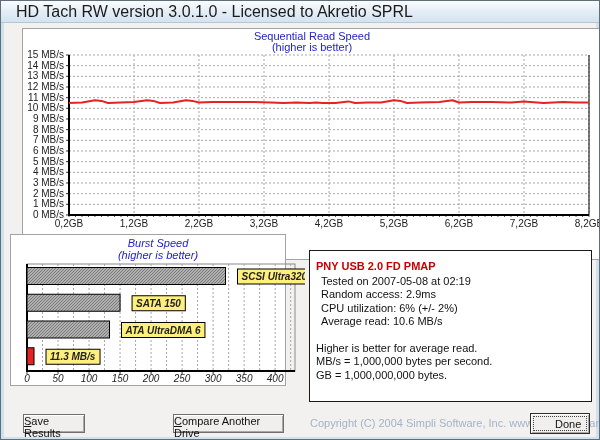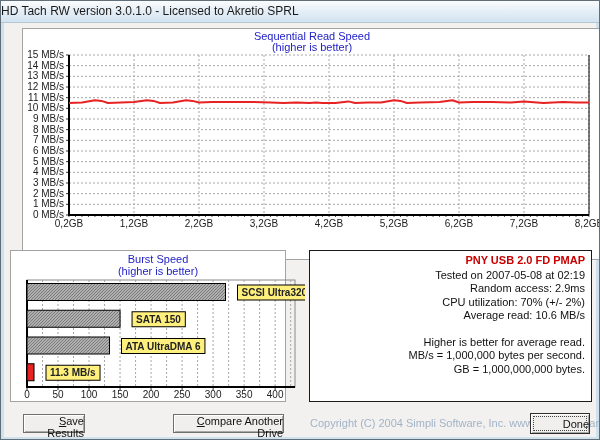--- a/index.html
+++ b/index.html
@@ -2,50 +2,50 @@
 <html><head>
 <meta charset="utf-8">
 <style>
   html,body{margin:0;padding:0;background:#888;}
   .window{
     position:relative;width:600px;height:440px;box-sizing:border-box;
     border:1px solid #5F6E78;background:#CFE1ED;
     font-family:"Liberation Sans",sans-serif;overflow:hidden;
   }
   .titlebar{
-    height:21px;line-height:21px;padding-left:0;
+    height:21px;line-height:21px;padding-left:15px;
     background:linear-gradient(#FBFDFE,#E6EFF7 45%,#D3E3F0);
     border-bottom:1px solid #B6C7D4;
-    font-size:12px;color:#1b1b1b;white-space:nowrap;
+    font-size:16px;color:#1b1b1b;white-space:nowrap;
   }
   .client{
     position:relative;margin:0 3px 3px 3px;height:414px;
     background:#F2F1EF;
   }
   .panel{
     position:absolute;background:#FFFFFF;
     border:1px solid #A3A3A3;box-sizing:border-box;
   }
   .seq-panel{left:6px;top:5px;width:582px;height:232px;margin-left:12px;}
-  .burst-panel{left:6px;top:227px;width:276px;height:152px;}
+  .burst-panel{left:6px;top:211px;width:276px;height:152px;font-style:italic;}
   .info-panel{
     position:absolute;left:305px;top:227px;width:283px;height:152px;
     box-sizing:border-box;background:#FFFFFF;border:1px solid #1a1a1a;
-    padding:3px 6px;font-size:11px;line-height:13.5px;color:#111;text-align:right;
+    padding:9px 6px;font-size:11px;line-height:13.5px;color:#111;
   }
   .info-title{color:#C80000;font-weight:bold;margin-bottom:1px;}
   .info-line{padding-left:5px;}
   .info-gap{height:13px;}
   svg{display:block;}
   .btn{
     position:absolute;top:391px;height:19px;box-sizing:border-box;
     background:#F0EFED;border:1px solid #6F6F6F;
     box-shadow:inset 1px 1px 0 #FFFFFF,inset -1px -1px 0 #A9A9A9;
     font-family:"Liberation Sans",sans-serif;font-size:11px;color:#111;
-    padding:0;text-align:right;cursor:default;
+    padding:0;text-align:left;cursor:default;
   }
   .btn-save{left:19px;width:62px;}
   .btn-upload{left:89px;width:68px;}
   .btn-compare{left:169px;width:111px;}
   .btn-done{
     left:526px;width:60px;height:21px;top:390px;
     border:1px solid #2e2e2e;
     outline:1px dotted #444;outline-offset:-4px;padding-left:24px;
   }
   .copyright{
@@ -286,21 +286,21 @@
           <rect x="16" y="112.75" width="7.010185185185185" height="17" fill="#E62222" stroke="#000"></rect>
           <rect x="35.01018524169922" y="114.25" width="54.01953125" height="15" fill="#FFF07D" stroke="#000"></rect>
           <text font-family="&quot;Liberation Sans&quot;,sans-serif" font-size="10px" fill="#222" x="39.010185185185186" y="125.25" font-weight="bold">11.3 MB/s</text>
         </svg>
     </div>
 
     <div class="info-panel">
       <div class="info-title">PNY USB 2.0 FD PMAP</div>
       <div class="info-line">Tested on 2007-05-08 at 02:19</div>
       <div class="info-line">Random access: 2.9ms</div>
-      <div class="info-line">CPU utilization: 70% (+/- 2%)</div>
+      <div class="info-line">CPU utilization: 6% (+/- 2%)</div>
       <div class="info-line">Average read: 10.6 MB/s</div>
       <div class="info-gap"></div>
       <div>Higher is better for average read.</div>
       <div>MB/s = 1,000,000 bytes per second.</div>
       <div>GB = 1,000,000,000 bytes.</div>
     </div>
 
     <button class="btn btn-save"><u>S</u>ave Results</button>
     <button class="btn btn-compare"><u>C</u>ompare Another Drive</button>
     <span class="copyright">Copyright (C) 2004 Simpli Software, Inc. www.simplisoftware.com</span>

